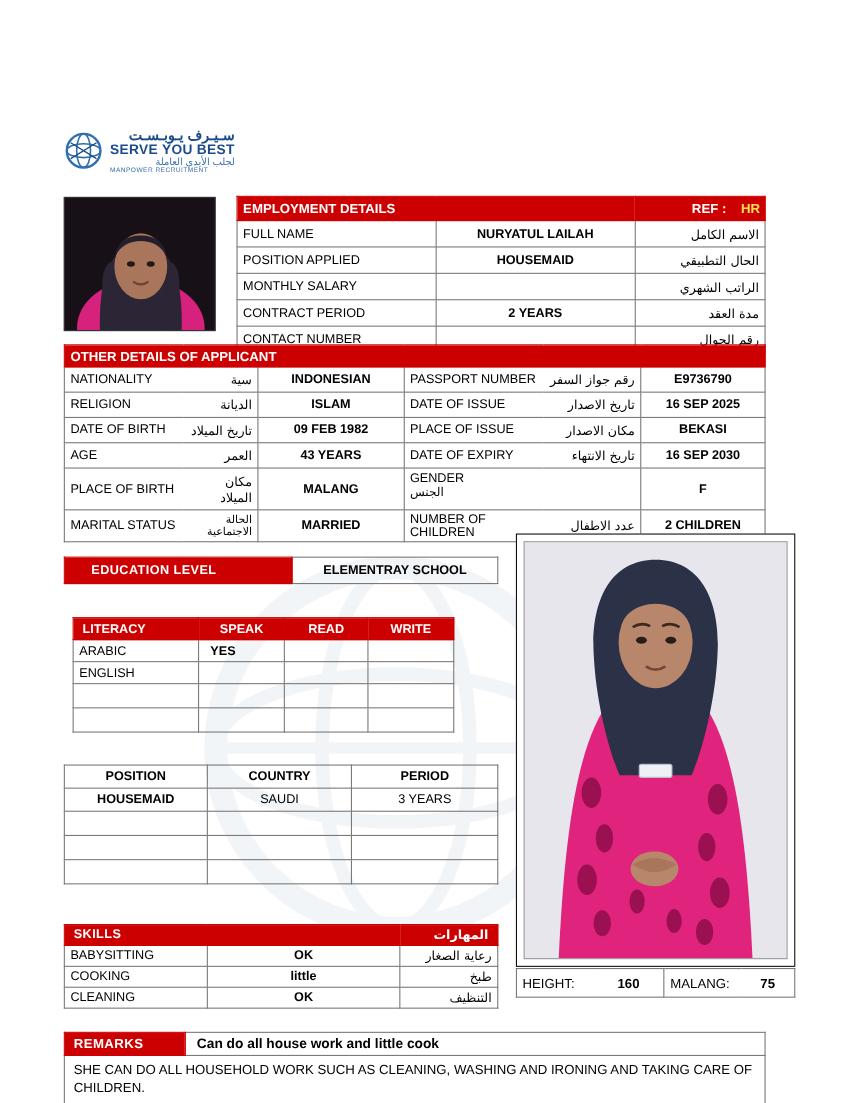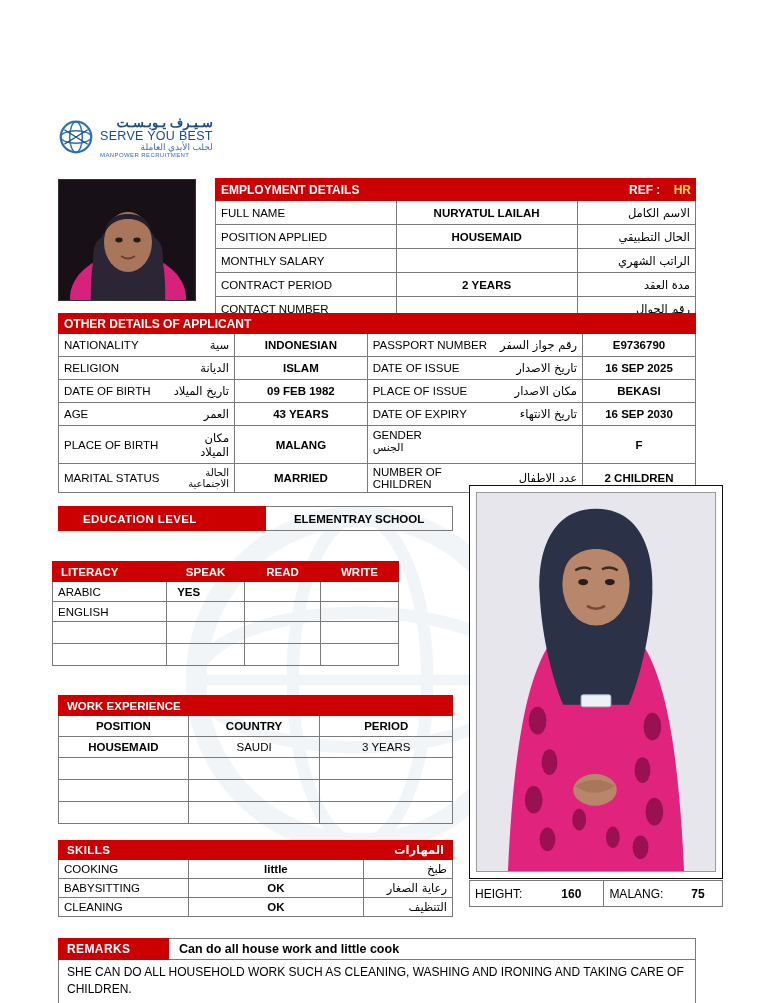--- a/index.html
+++ b/index.html
@@ -30,21 +30,21 @@
   .logo-wrap {
     position: absolute; left: 58px; top: 116px;
     display: flex; align-items: center; gap: 6px;
   }
   .logo-mark { width: 36px; height: 36px; flex: 0 0 36px; }
   .logo-text { line-height: 1.05; }
   .logo-ar {
     font-size: 13px; color: #1c4b8b; font-weight: bold; letter-spacing: .5px;
     text-align: right;
   }
-  .logo-en1 { font-size: 12.5px; color:#1c4b8b; font-weight: normal; letter-spacing:.3px;}
+  .logo-en1 { font-size: 12.5px; color:#1c4b8b; font-weight: bold; letter-spacing:.3px;}
   .logo-ar2 { font-size: 9px; color:#3b6fae; text-align:right;}
   .logo-en2 { font-size: 6px; color:#3b6fae; letter-spacing:.4px;}
 
   
   .photo-small {
     position:absolute; left:58px; top:179px; width:138px; height:122px;
     border:1px solid #333; overflow:hidden; background:#2a1f2b;
   }
   .photo-large {
     position:absolute; left:469px; top:485px; width:254px; height:394px;
@@ -70,21 +70,21 @@
   
   #other { position:absolute; left:58px; top:313px; width:638px; }
   #other td { height:23px; }
   #other .hdrrow td { background:#cc0000; border:1px solid #cc0000; color:#fff; font-weight:bold; font-size:12px; height:20px;}
 
   
   #education { position:absolute; left:58px; top:506px; width:395px; }
   #education td { height:24px; }
 
   
-  #literacy { position:absolute; left:52px; top:561px; width:347px; }
+  #literacy { position:absolute; left:66px; top:561px; width:347px; }
   #literacy td, #literacy th { height:20px; }
   #literacy .sub td { background:#cc0000; color:#fff; font-weight:bold; text-align:center; font-size:11.5px;}
 
   
   #work { position:absolute; left:58px; top:695px; width:395px; }
   #work td { height:21px; }
   #work .sub td { background:#cc0000; color:#fff; font-weight:bold; text-align:center; font-size:11.5px;}
 
   
   #skills { position:absolute; left:58px; top:840px; width:395px; }
@@ -289,23 +289,20 @@
       <td style="height:22px;"></td>
       <td></td>
       <td></td>
       <td></td>
     </tr>
   </tbody>
     </table>
 
   <table class="tbl" id="work">
     <tbody>
-        <tr class="sub">
-      <td colspan="3" style="text-align:left;padding-left:8px;border:1px solid #cc0000;height:20px;">WORK EXPERIENCE</td>
-    </tr>
     <tr>
       <td class="ctr bold" style="width:130px;">POSITION</td>
       <td class="ctr bold" style="width:132px;">COUNTRY</td>
       <td class="ctr bold" style="width:133px;">PERIOD</td>
     </tr>
     <tr>
       <td class="ctr bold">HOUSEMAID</td>
       <td class="ctr">SAUDI</td>
       <td class="ctr">3 YEARS</td>
     </tr>
@@ -327,28 +324,28 @@
   </tbody>
     </table>
 
   <table class="tbl" id="skills">
     <tbody>
         <tr>
       <td class="redlabel" colspan="2" style="border:1px solid #cc0000;padding-left:8px;width:306px;">SKILLS</td>
       <td class="redlabel ar" style="border:1px solid #cc0000;width:89px;padding-right:8px;">المهارات</td>
     </tr>
     <tr>
+      <td style="width:130px;">BABYSITTING</td>
+      <td class="ctr bold" style="width:176px;">OK</td>
+      <td class="ar">رعاية الصغار</td>
+    </tr>
+    <tr>
       <td>COOKING</td>
       <td class="ctr bold">little</td>
       <td class="ar">طبخ</td>
-    </tr>
-    <tr>
-      <td style="width:130px;">BABYSITTING</td>
-      <td class="ctr bold" style="width:176px;">OK</td>
-      <td class="ar">رعاية الصغار</td>
     </tr>
     <tr>
       <td>CLEANING</td>
       <td class="ctr bold">OK</td>
       <td class="ar">التنظيف</td>
     </tr>
   </tbody>
     </table>
 
   <div class="photo-large">

